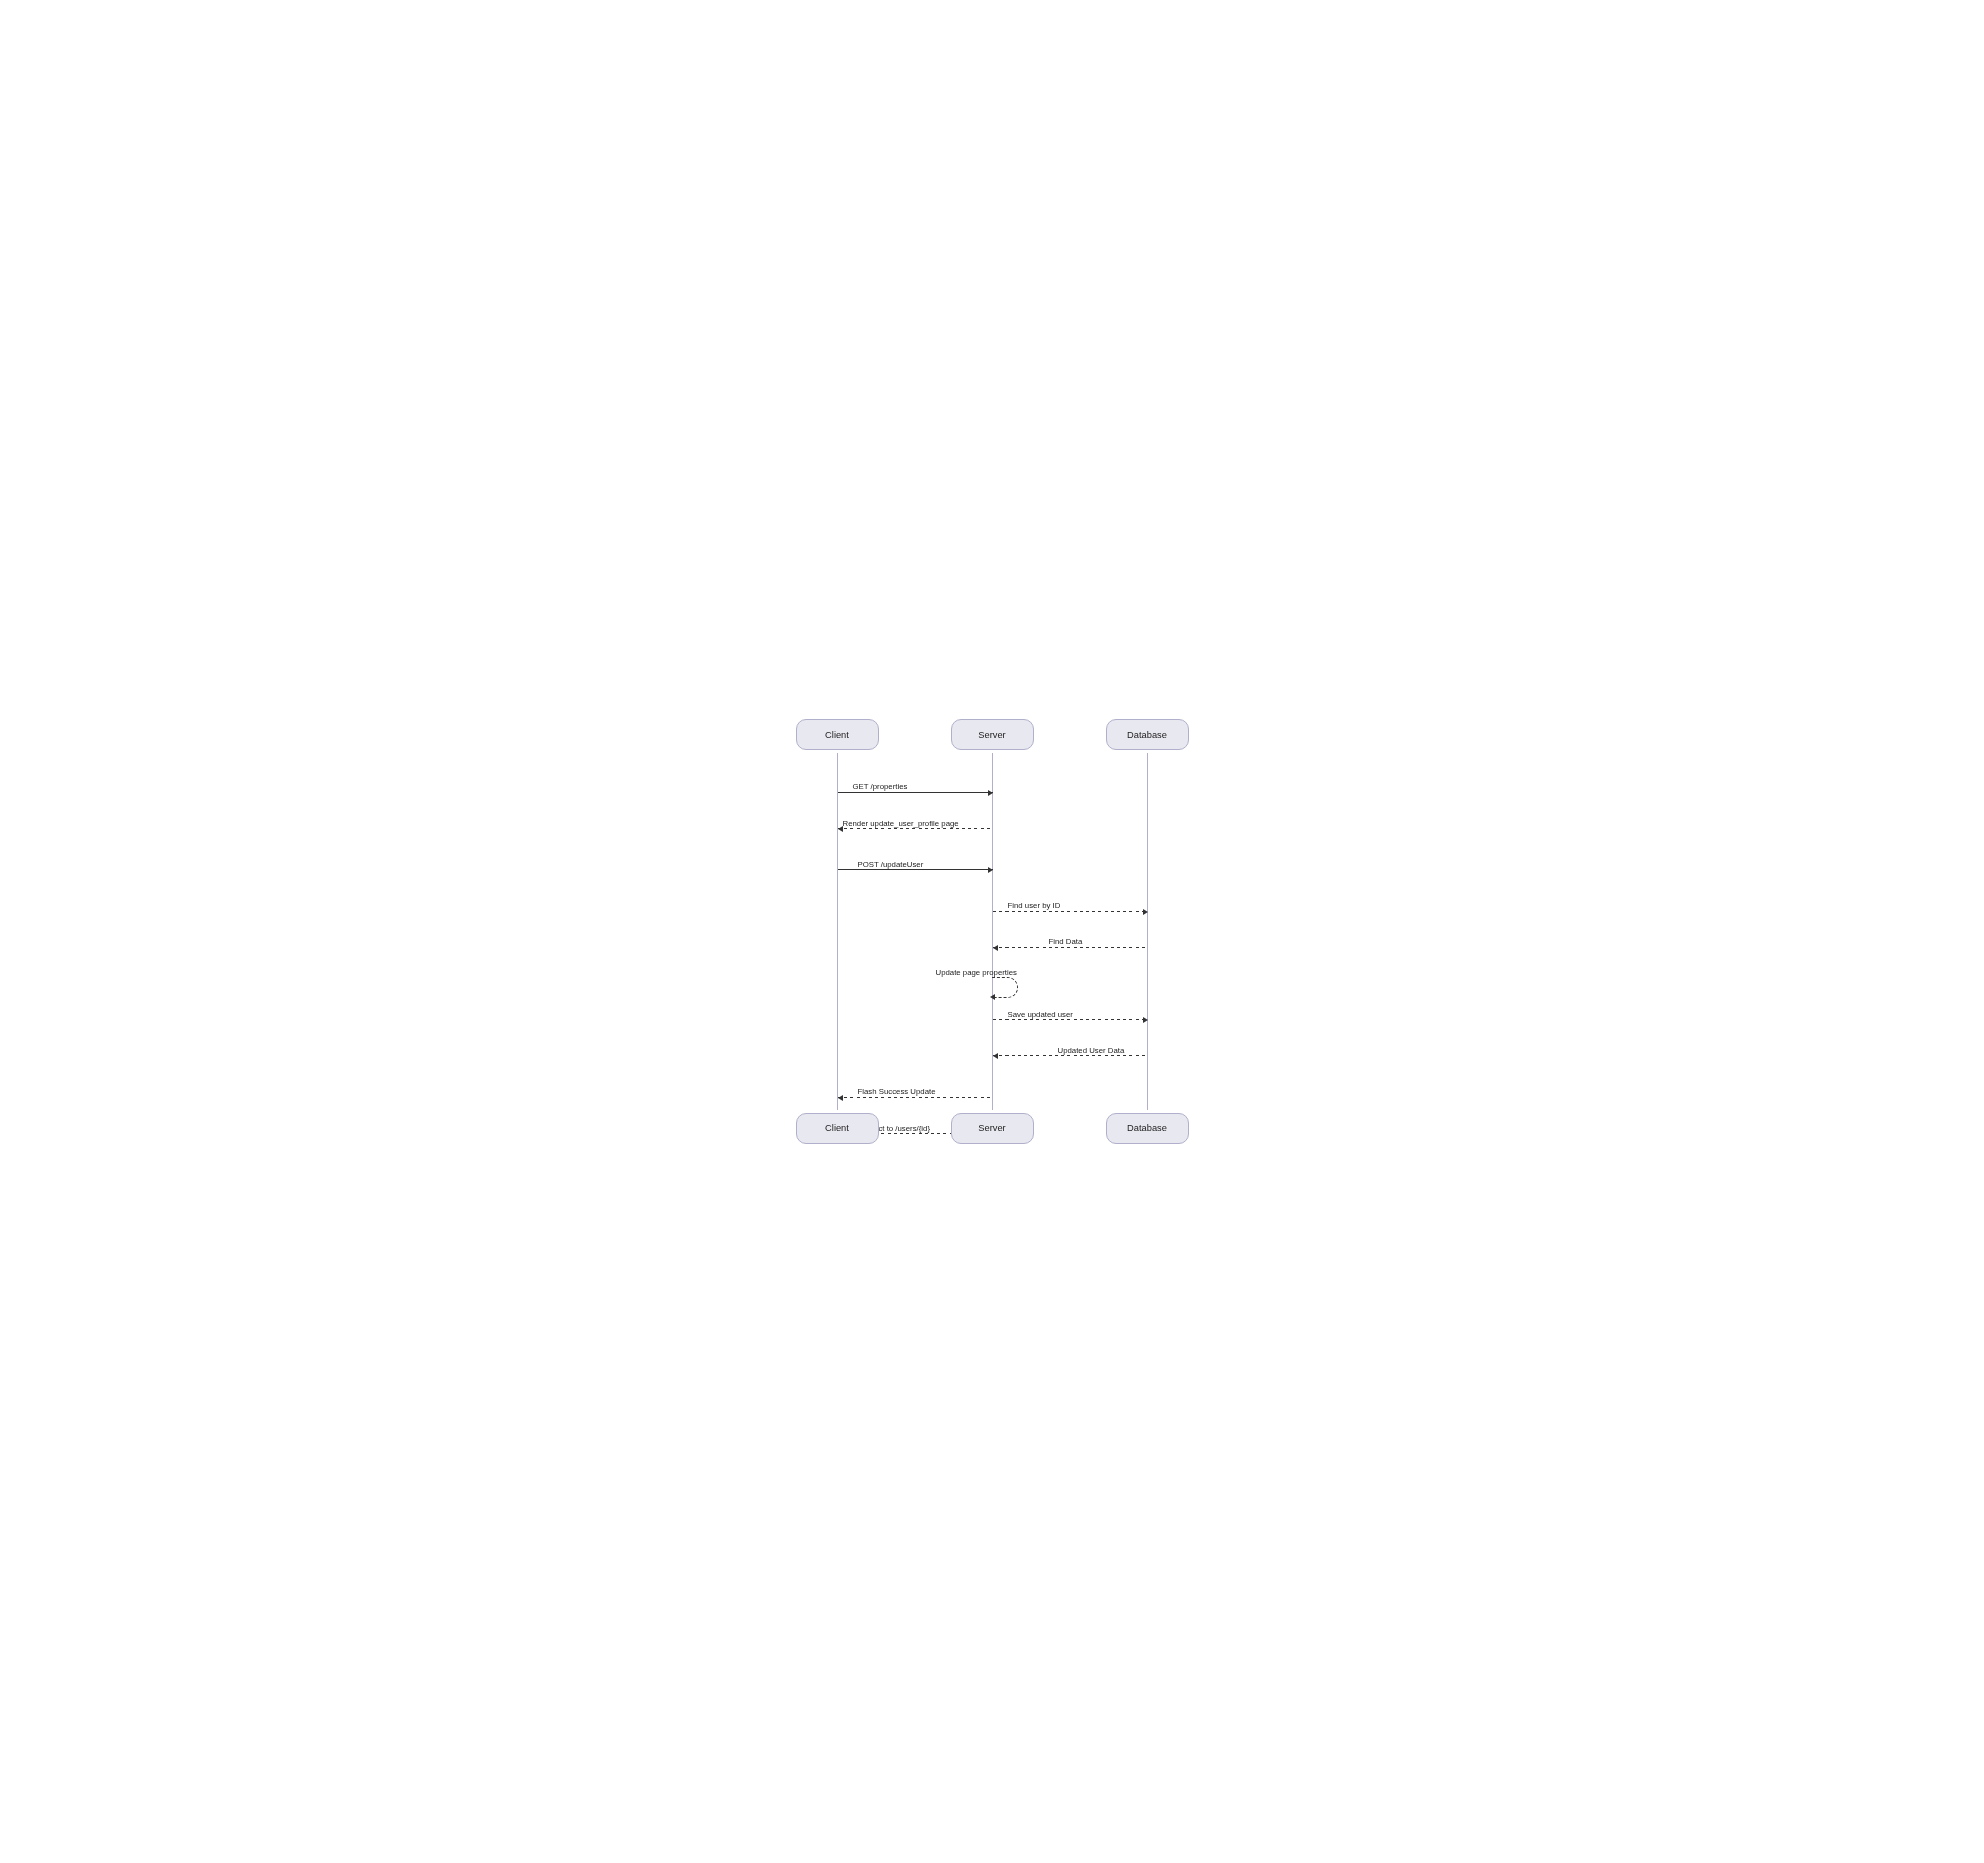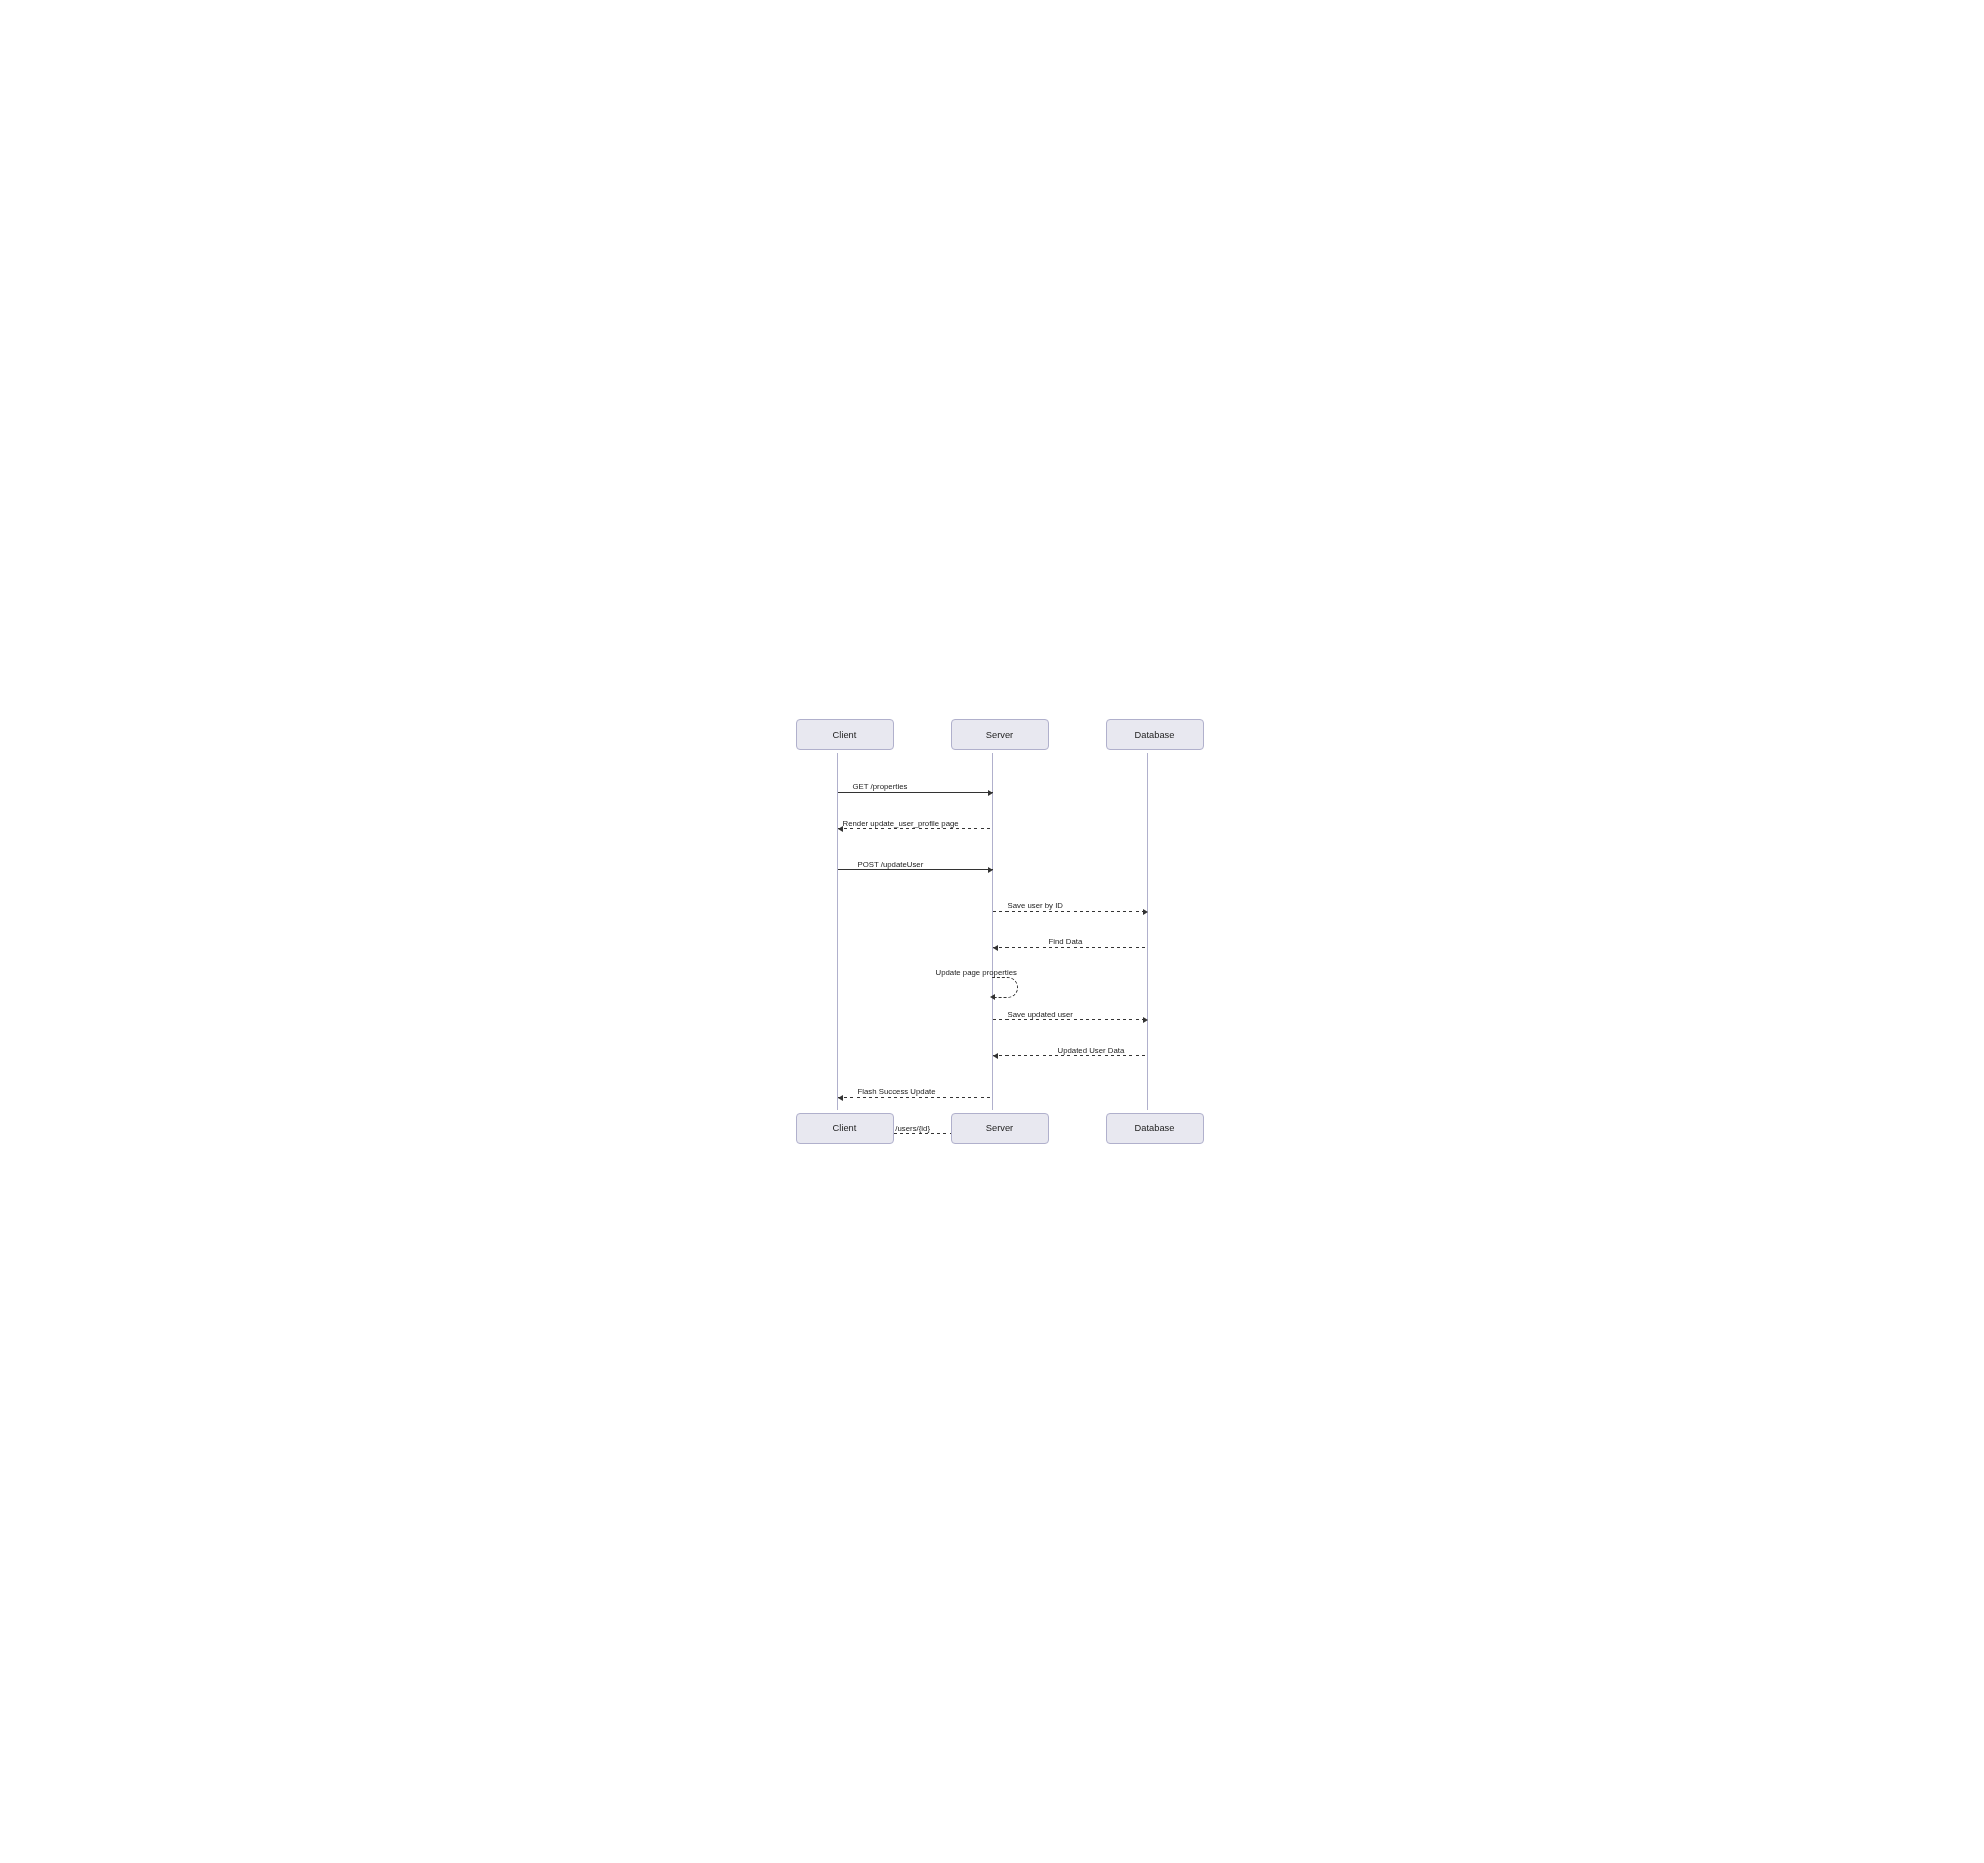--- a/index.html
+++ b/index.html
@@ -15,24 +15,24 @@
 
     .diagram-container {
       position: relative;
       width: 465px;
       min-height: 445px;
     }
 
     
     .actor-box {
       position: absolute;
-      width: 98px;
+      width: 83px;
       background: #e8e8f0;
       border: 0.8px solid #b0b0cc;
-      border-radius: 4px;
+      border-radius: 10px;
       padding: 9.3px 5.2px;
       text-align: center;
       font-size: 9.3px;
       color: #222;
       z-index: 10;
     }
 
     
     .lifeline {
       position: absolute;
@@ -132,21 +132,21 @@
   </div>
 
   <div class="msg-label" style="left: 98px; top: 151px;">
     <span>POST /updateUser</span>
   </div>
   <div style="position:absolute; left:78px; top:160px; width:155px; height:1px; background:#333; z-index:4;">
     <div class="arrowhead-right"></div>
   </div>
 
   <div class="msg-label" style="left: 248px; top: 192px;">
-    <span>Save user by ID</span>
+    <span>Find user by ID</span>
   </div>
   <div style="position:absolute; left:233px; top:202px; width:155px; height:1px; background: repeating-linear-gradient(to right, #333 0, #333 3.1px, transparent 3.1px, transparent 6.2px); z-index:4;">
     <div class="arrowhead-right"></div>
   </div>
 
   <div class="msg-label" style="left: 289px; top: 228px;">
     <span>Find Data</span>
   </div>
   <div style="position:absolute; left:233px; top:238px; width:155px; height:1px; background: repeating-linear-gradient(to right, #333 0, #333 3.1px, transparent 3.1px, transparent 6.2px); z-index:4;">
     <div class="arrowhead-left"></div>

